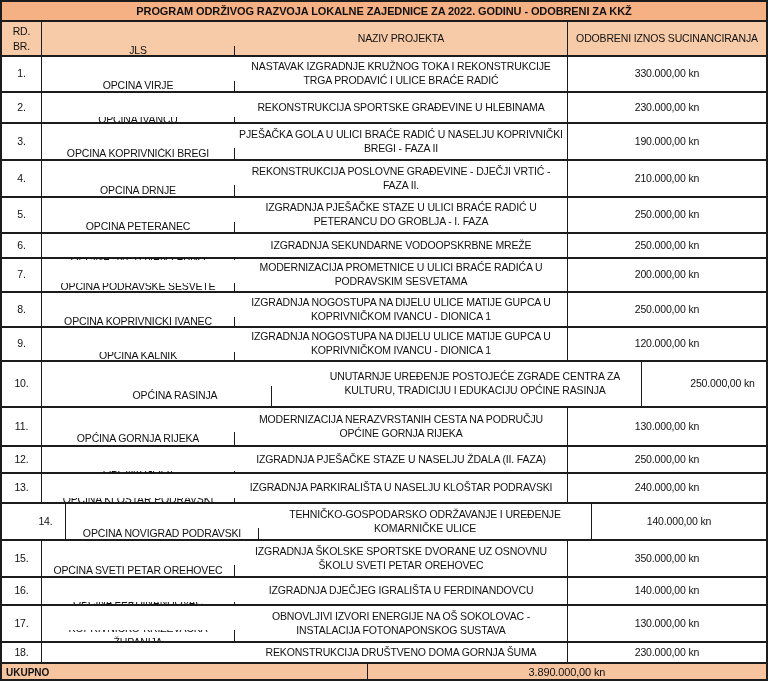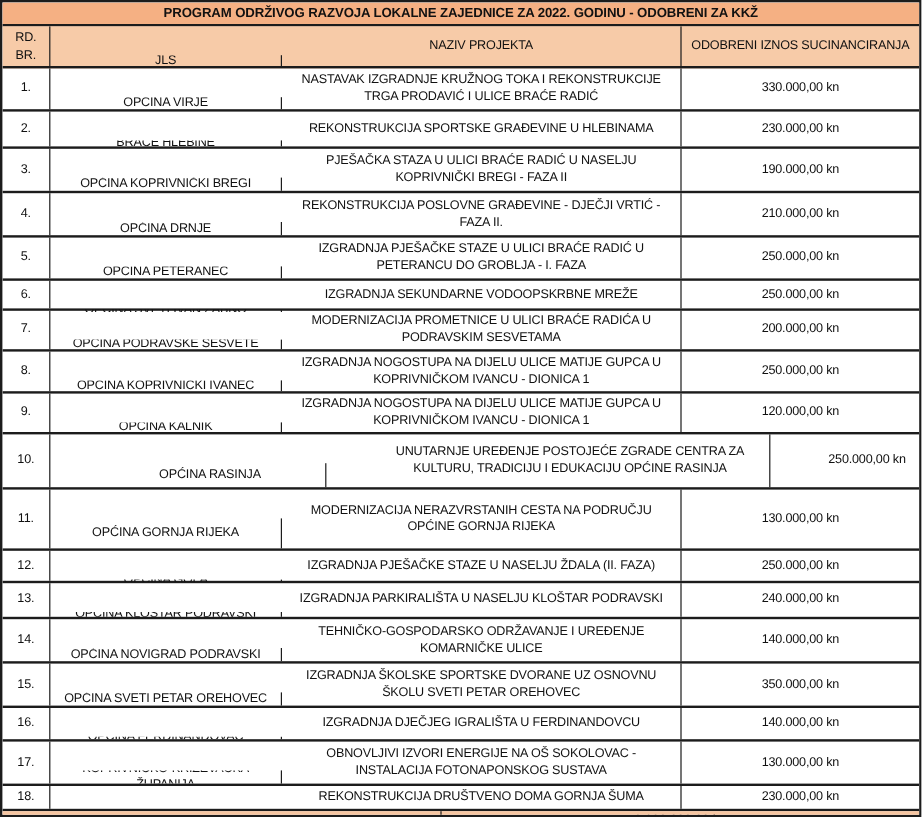--- a/index.html
+++ b/index.html
@@ -58,29 +58,29 @@
 
   <div class="row" style="height:36px;">
     <div class="cell c1">1.</div>
     <div class="cell c2">OPĆINA VIRJE</div>
     <div class="cell c3">NASTAVAK IZGRADNJE KRUŽNOG TOKA I REKONSTRUKCIJE TRGA PRODAVIĆ I ULICE BRAĆE RADIĆ</div>
     <div class="cell c4">330.000,00 kn</div>
   </div>
 
   <div class="row" style="height:31px;">
     <div class="cell c1">2.</div>
-    <div class="cell c2">BRAĆE HLEBINE</div>
+    <div class="cell c2">OPĆINA IVANCU</div>
     <div class="cell c3">REKONSTRUKCIJA SPORTSKE GRAĐEVINE U HLEBINAMA</div>
     <div class="cell c4">230.000,00 kn</div>
   </div>
 
   <div class="row" style="height:37px;">
     <div class="cell c1">3.</div>
     <div class="cell c2">OPĆINA KOPRIVNIČKI BREGI</div>
-    <div class="cell c3">PJEŠAČKA STAZA U ULICI BRAĆE RADIĆ U NASELJU KOPRIVNIČKI BREGI - FAZA II</div>
+    <div class="cell c3">PJEŠAČKA GOLA U ULICI BRAĆE RADIĆ U NASELJU KOPRIVNIČKI BREGI - FAZA II</div>
     <div class="cell c4">190.000,00 kn</div>
   </div>
 
   <div class="row" style="height:37px;">
     <div class="cell c1">4.</div>
     <div class="cell c2">OPĆINA DRNJE</div>
     <div class="cell c3">REKONSTRUKCIJA POSLOVNE GRAĐEVINE - DJEČJI VRTIĆ - FAZA II.</div>
     <div class="cell c4">210.000,00 kn</div>
   </div>
 
@@ -119,42 +119,42 @@
     <div class="cell c4">120.000,00 kn</div>
   </div>
 
   <div class="row" style="height:46px;gap:37px;">
     <div class="cell c1">10.</div>
     <div class="cell c2">OPĆINA RASINJA</div>
     <div class="cell c3">UNUTARNJE UREĐENJE POSTOJEĆE ZGRADE CENTRA ZA KULTURU, TRADICIJU I EDUKACIJU OPĆINE RASINJA</div>
     <div class="cell c4">250.000,00 kn</div>
   </div>
 
-  <div class="row" style="height:51px;">
+  <div class="row" style="height:39px;">
     <div class="cell c1">11.</div>
     <div class="cell c2">OPĆINA GORNJA RIJEKA</div>
     <div class="cell c3">MODERNIZACIJA NERAZVRSTANIH CESTA NA PODRUČJU OPĆINE GORNJA RIJEKA</div>
     <div class="cell c4">130.000,00 kn</div>
   </div>
 
   <div class="row" style="height:27px;">
     <div class="cell c1">12.</div>
     <div class="cell c2">OPĆINA GOLA</div>
     <div class="cell c3">IZGRADNJA PJEŠAČKE STAZE U NASELJU ŽDALA (II. FAZA)</div>
     <div class="cell c4">250.000,00 kn</div>
   </div>
 
   <div class="row" style="height:30px;">
     <div class="cell c1">13.</div>
     <div class="cell c2">OPĆINA KLOŠTAR PODRAVSKI</div>
     <div class="cell c3">IZGRADNJA PARKIRALIŠTA U NASELJU KLOŠTAR PODRAVSKI</div>
     <div class="cell c4">240.000,00 kn</div>
   </div>
 
-  <div class="row" style="height:37px;">
+  <div class="row" style="height:37px;padding-left:24px;">
     <div class="cell c1">14.</div>
     <div class="cell c2">OPĆINA NOVIGRAD PODRAVSKI</div>
     <div class="cell c3">TEHNIČKO-GOSPODARSKO ODRŽAVANJE I UREĐENJE KOMARNIČKE ULICE</div>
     <div class="cell c4">140.000,00 kn</div>
   </div>
 
   <div class="row" style="height:37px;">
     <div class="cell c1">15.</div>
     <div class="cell c2">OPĆINA SVETI PETAR OREHOVEC</div>
     <div class="cell c3">IZGRADNJA ŠKOLSKE SPORTSKE DVORANE UZ OSNOVNU ŠKOLU SVETI PETAR OREHOVEC</div>

